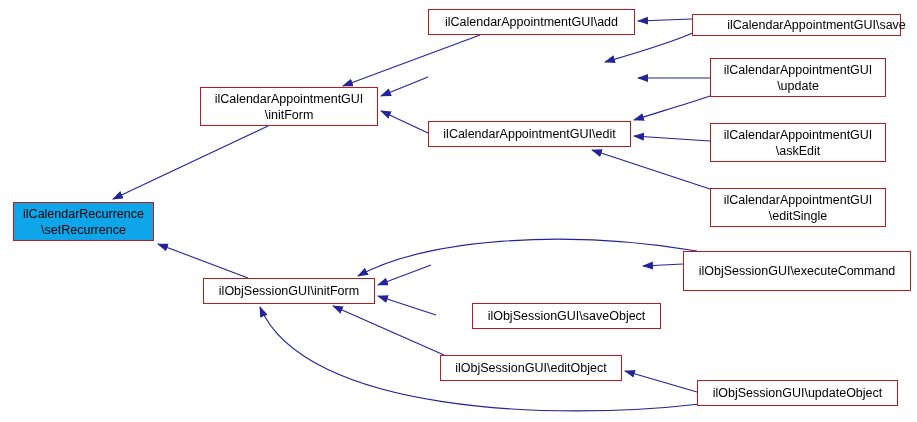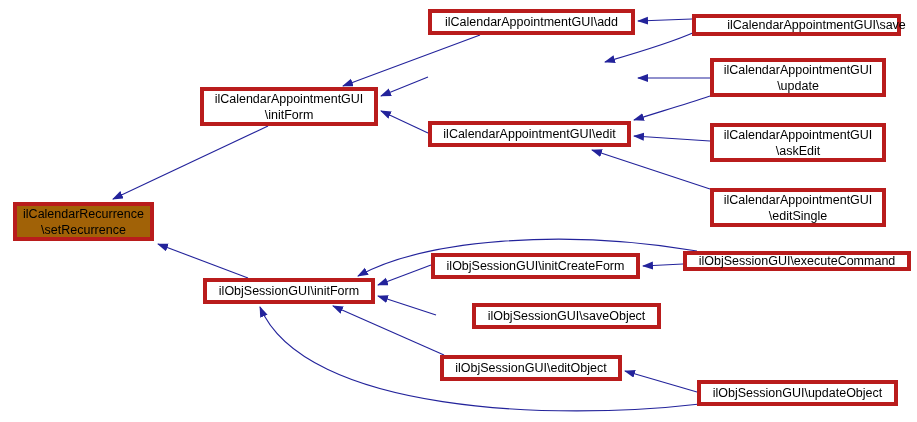--- a/index.html
+++ b/index.html
@@ -3,41 +3,41 @@
 <meta charset="utf-8">
 <style>
   html,body{margin:0;padding:0;background:#ffffff;}
   .canvas{
     position:relative;width:917px;height:422px;background:#ffffff;
     font-family:"Liberation Sans","DejaVu Sans",sans-serif;overflow:hidden;
   }
   svg.edges{position:absolute;left:0;top:0;width:917px;height:422px;}
   .node{
     position:absolute;box-sizing:border-box;
-    border:4px solid #b91c1c;background:#ffffff;color:#000000;
+    border:1px solid #b91c1c;background:#ffffff;color:#000000;
     display:flex;flex-direction:column;align-items:center;justify-content:center;
     font-size:12.5px;line-height:16px;white-space:nowrap;text-align:center;
     cursor:pointer;
   }
-  .node.focus{background:#a16207;cursor:default;}
+  .node.focus{background:#0ea5e9;cursor:default;}
   .node span{display:block;}
   .node span:empty{display:none;}
   
   #n-setRecurrence  {left:13px;  top:202px; width:141px; height:39px;}
   #n-calInitForm    {left:200px; top:87px;  width:178px; height:39px;}
   #n-add            {left:428px; top:9px;   width:207px; height:26px;}
   #n-load           {left:428px; top:64px;  width:207px; height:26px;}
   #n-edit           {left:428px; top:121px; width:203px; height:26px;}
   #n-save           {left:692px; top:14px;   width:209px; height:22px;padding-left:40px;}
   #n-update         {left:710px; top:58px;  width:176px; height:39px;}
   #n-askEdit        {left:710px; top:123px; width:176px; height:39px;}
   #n-editSingle     {left:710px; top:188px; width:176px; height:39px;}
   #n-sessInitForm   {left:203px; top:278px; width:172px; height:26px;}
   #n-initCreateForm {left:431px; top:253px; width:209px; height:26px;}
-  #n-executeCommand {left:683px; top:251px; width:228px; height:20px;}
+  #n-executeCommand {left:683px; top:251px; width:228px; height:40px;}
   #n-saveObject     {left:436px; top:303px; width:189px; height:26px;margin-left:36px;}
   #n-editObject     {left:440px; top:355px; width:182px; height:26px;}
   #n-updateObject   {left:697px; top:380px; width:201px; height:26px;text-align:center;}
 </style>
 </head>
 <body>
 
 <div class="canvas">
 
   <svg class="edges" viewBox="0 0 917 422" xmlns="http://www.w3.org/2000/svg">
@@ -103,23 +103,20 @@
 
   <div class="node" id="n-editSingle">
     <span>ilCalendarAppointmentGUI</span>
     <span>\editSingle</span>
   </div>
 
   <div class="node" id="n-sessInitForm">
     <span>ilObjSessionGUI\initForm</span>
   </div>
 
-  <div class="node" id="n-initCreateForm">
-    <span>ilObjSessionGUI\initCreateForm</span>
-  </div>
 
   <div class="node" id="n-executeCommand">
     <span>ilObjSessionGUI\executeCommand</span>
   </div>
 
   <div class="node" id="n-saveObject">
     <span>ilObjSessionGUI\saveObject</span>
   </div>
 
   <div class="node" id="n-editObject">

